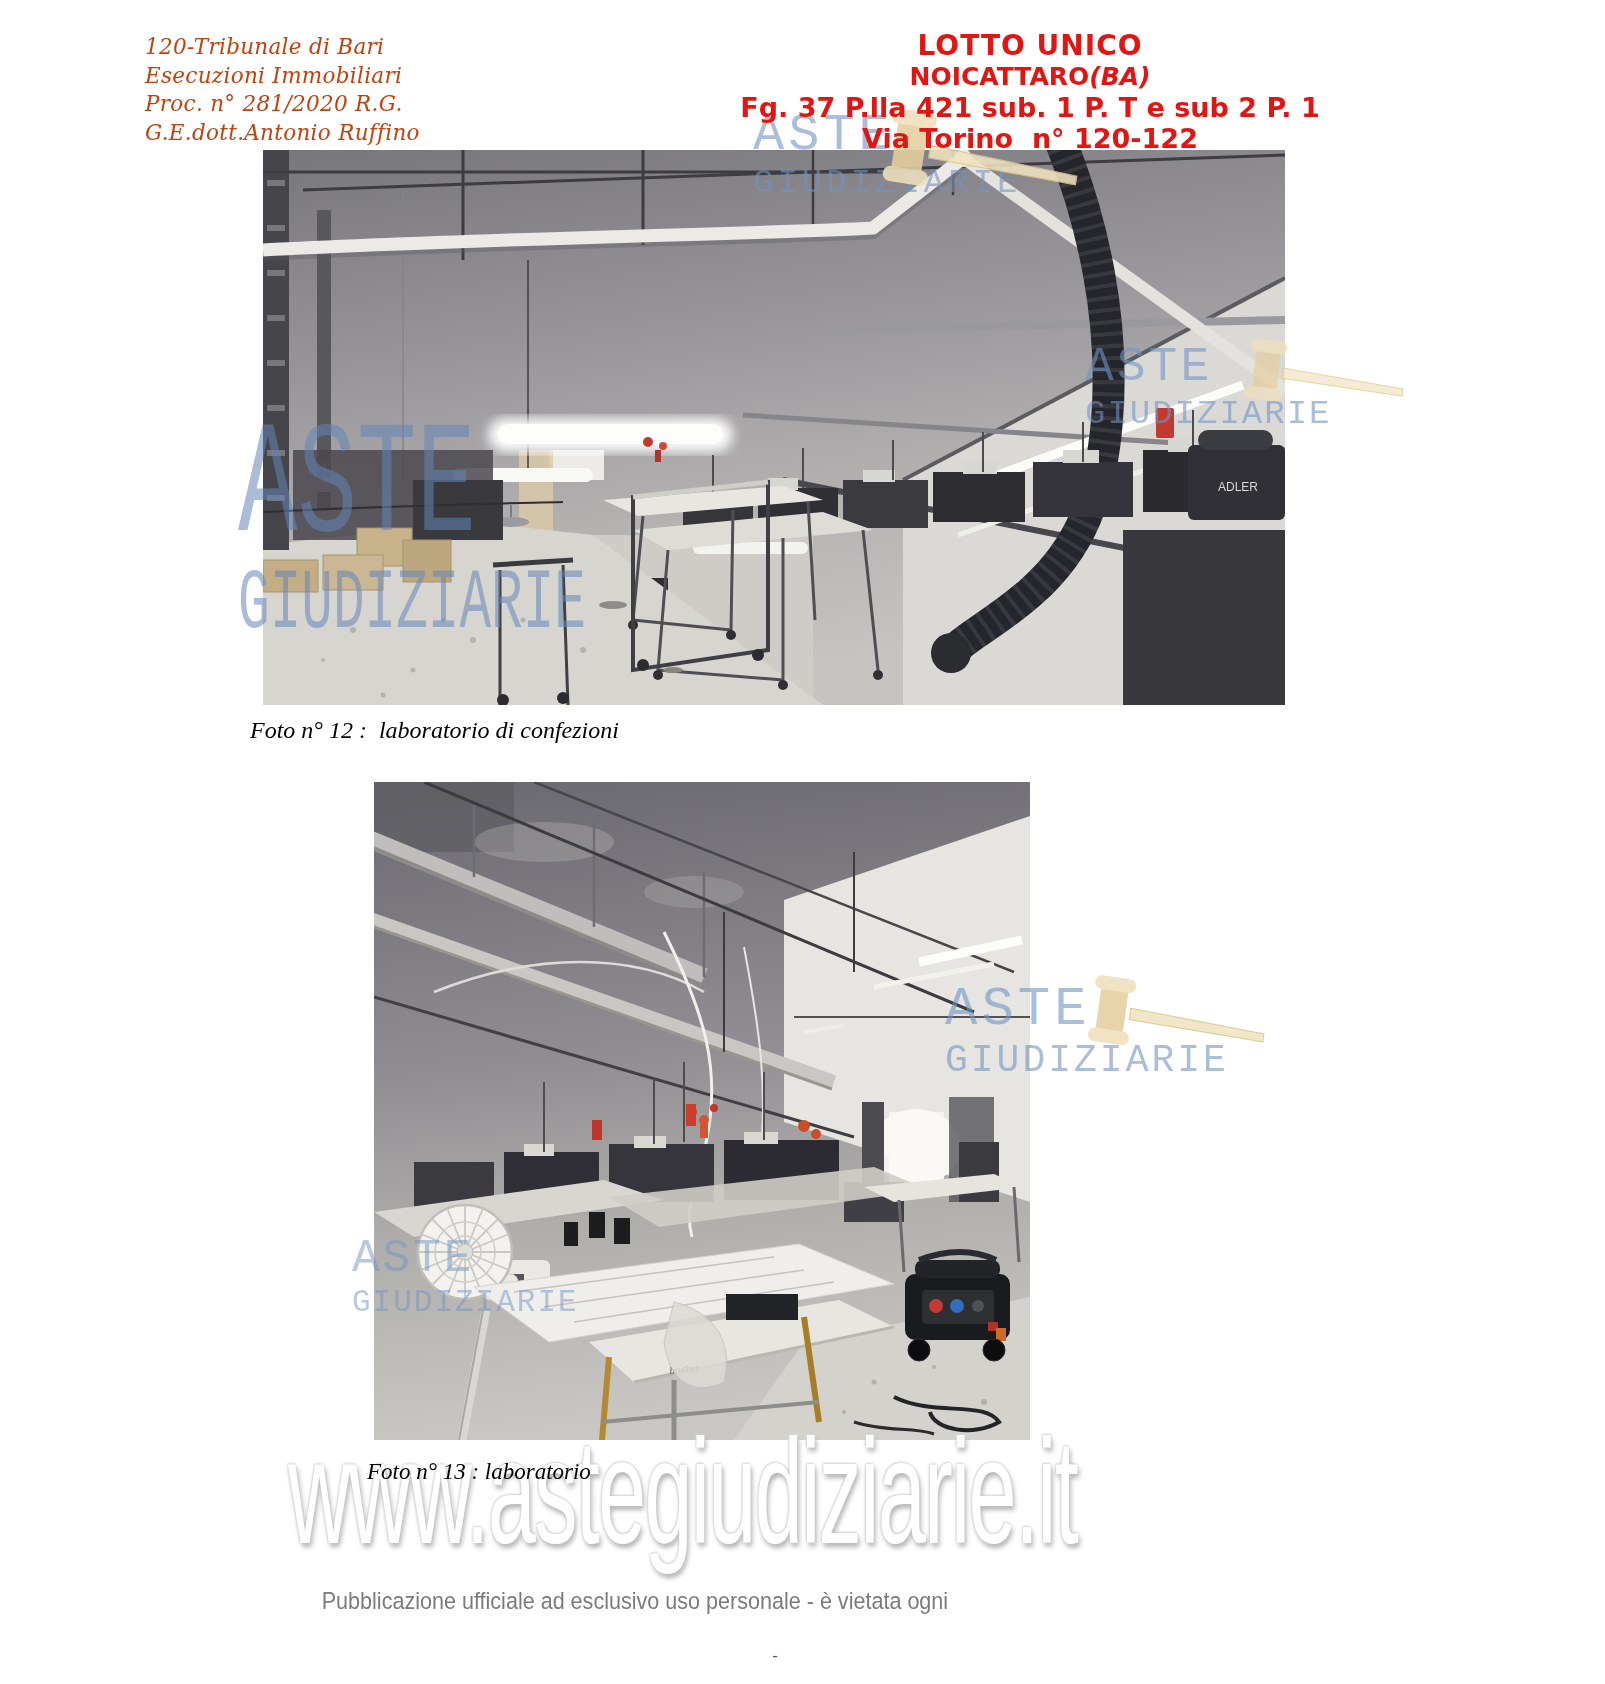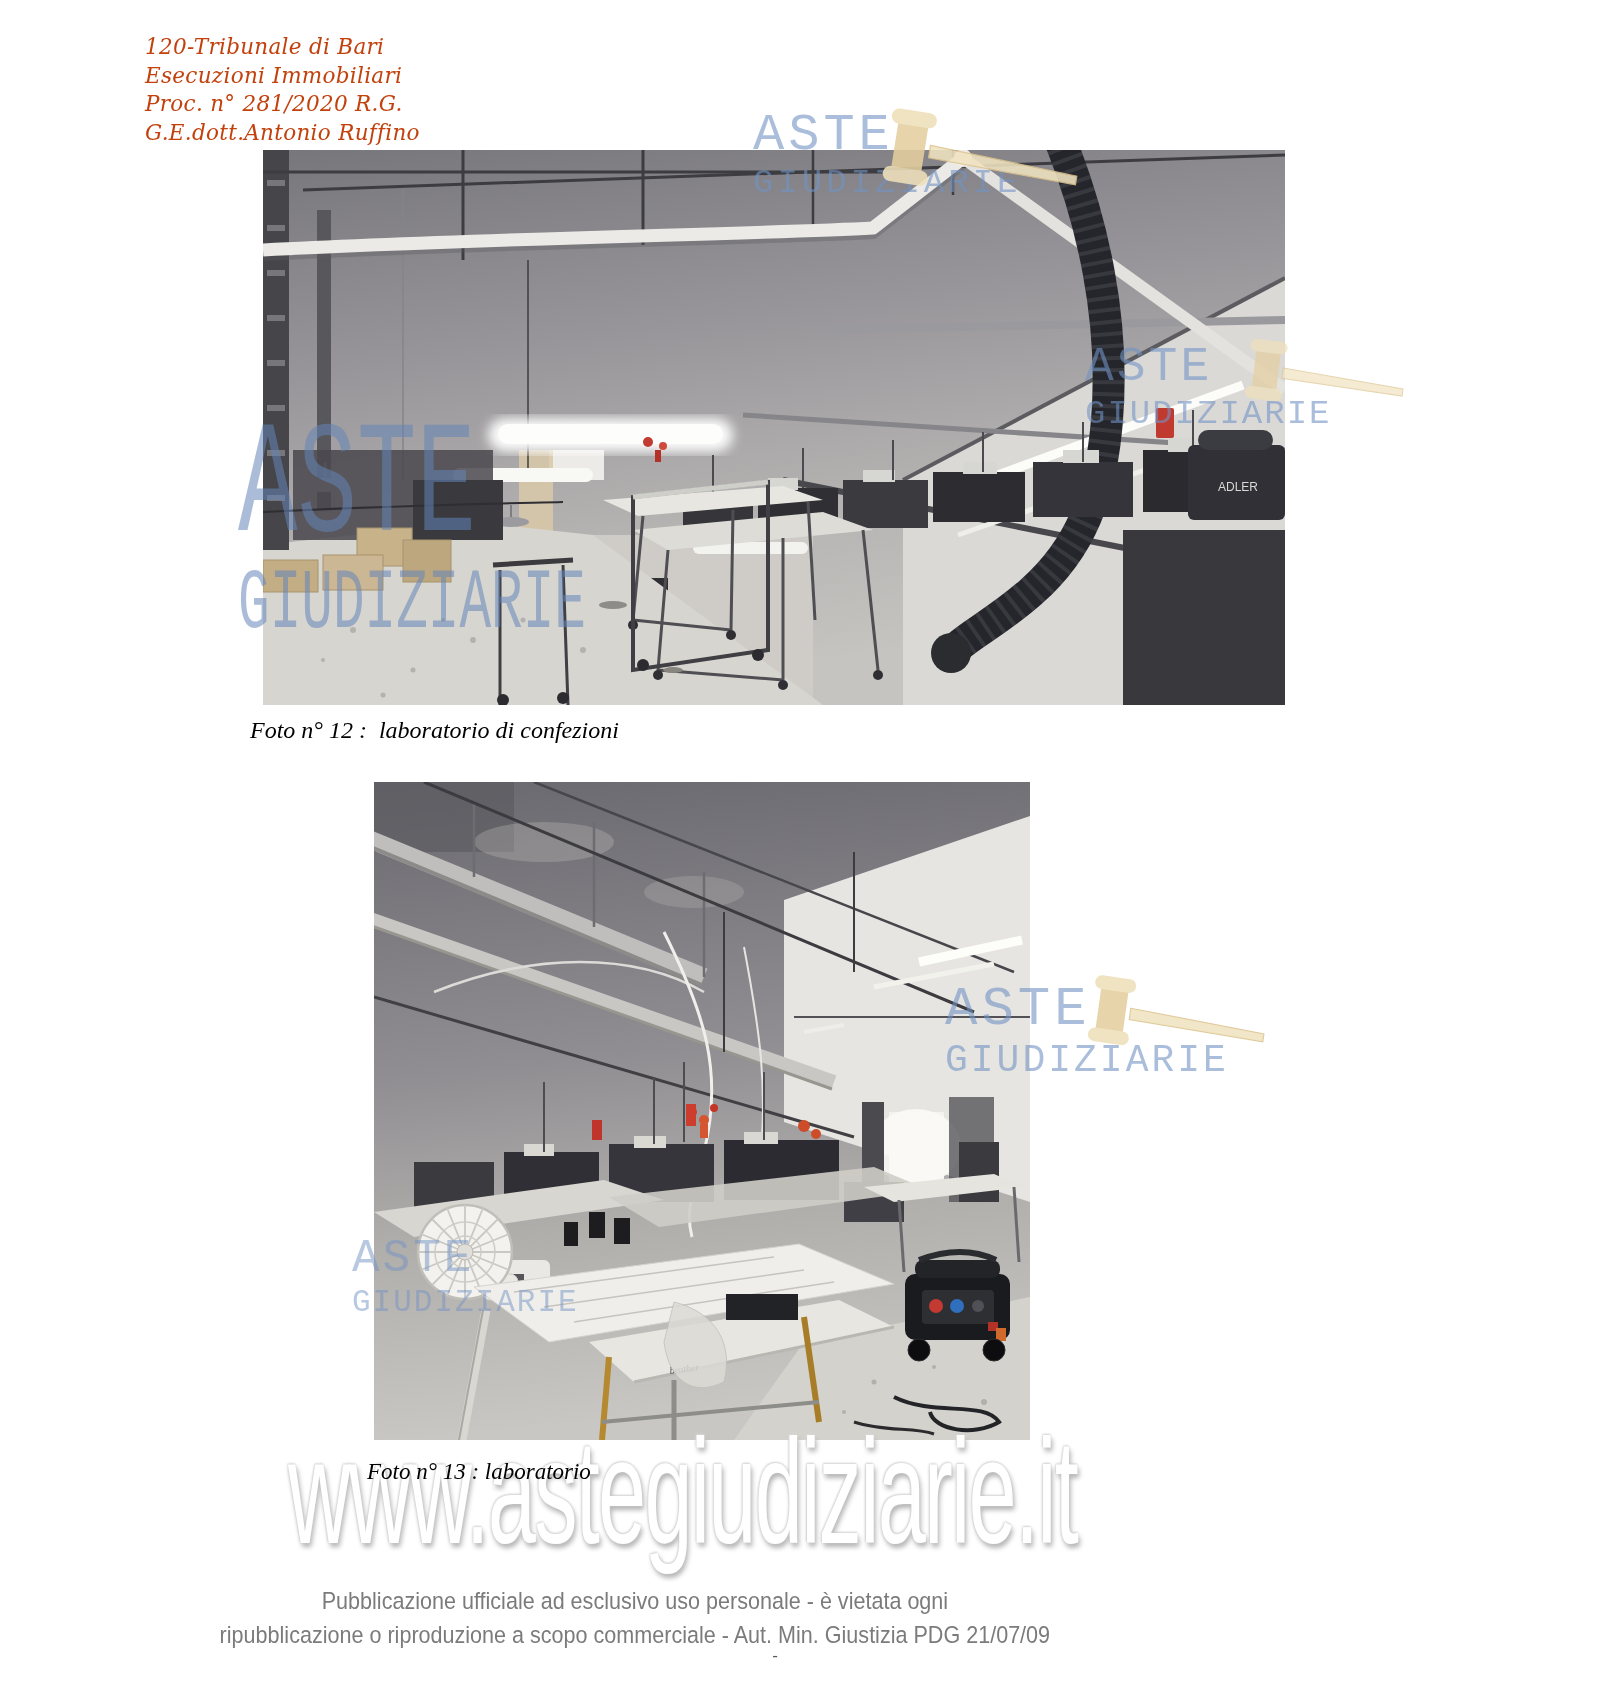--- a/index.html
+++ b/index.html
@@ -49,20 +49,26 @@
 
 <div id="page">
 
   <div class="hdr-left">
     <div>120-Tribunale di Bari</div>
     <div>Esecuzioni Immobiliari</div>
     <div>Proc. n° 281/2020 R.G.</div>
     <div>G.E.dott.Antonio Ruffino</div>
   </div>
 
+  <div class="hdr-right">
+    <div class="l1">LOTTO UNICO</div>
+    <div class="l2"><span>NOICATTARO</span><span class="sfx">(BA)</span></div>
+    <div class="l3">Fg. 37 P.lla 421 sub. 1 P. T e sub 2 P. 1</div>
+    <div class="l4">Via Torino  n° 120-122</div>
+  </div>
 
   <div class="photo" id="photo1">
     <svg viewBox="0 0 1022 555" width="1022" height="555">
       <defs>
         <linearGradient id="g1" x1="0" y1="0" x2="0.25" y2="1">
           <stop offset="0" stop-color="#77767b"></stop>
             <stop offset="0.4" stop-color="#98969a"></stop>
           <stop offset="0.75" stop-color="#b7b5b3"></stop>
             <stop offset="1" stop-color="#c6c4c1"></stop>
         </linearGradient>
@@ -435,17 +441,16 @@
     <div class="w2" style="font-size:31px;letter-spacing:2px;margin-top:5px;">GIUDIZIARIE</div>
   </div>
 
   <div class="caption" id="caption1">Foto n° 12 :  laboratorio di confezioni</div>
   <div class="caption" id="caption2">Foto n° 13 : laboratorio</div>
 
   <div id="url-wm">www.astegiudiziarie.it</div>
 
   <div class="footer">
     <div><span class="fline">Pubblicazione ufficiale ad esclusivo uso personale - è vietata ogni</span></div>
-    <div><span class="fline">ripubblicazione o riproduzione a scopo commerciale - Aut. Min. Giustizia PDG 21/07/09</span></div>
   </div>
   <div class="page-mark">-</div>
 
 </div>
 
 </body></html>

